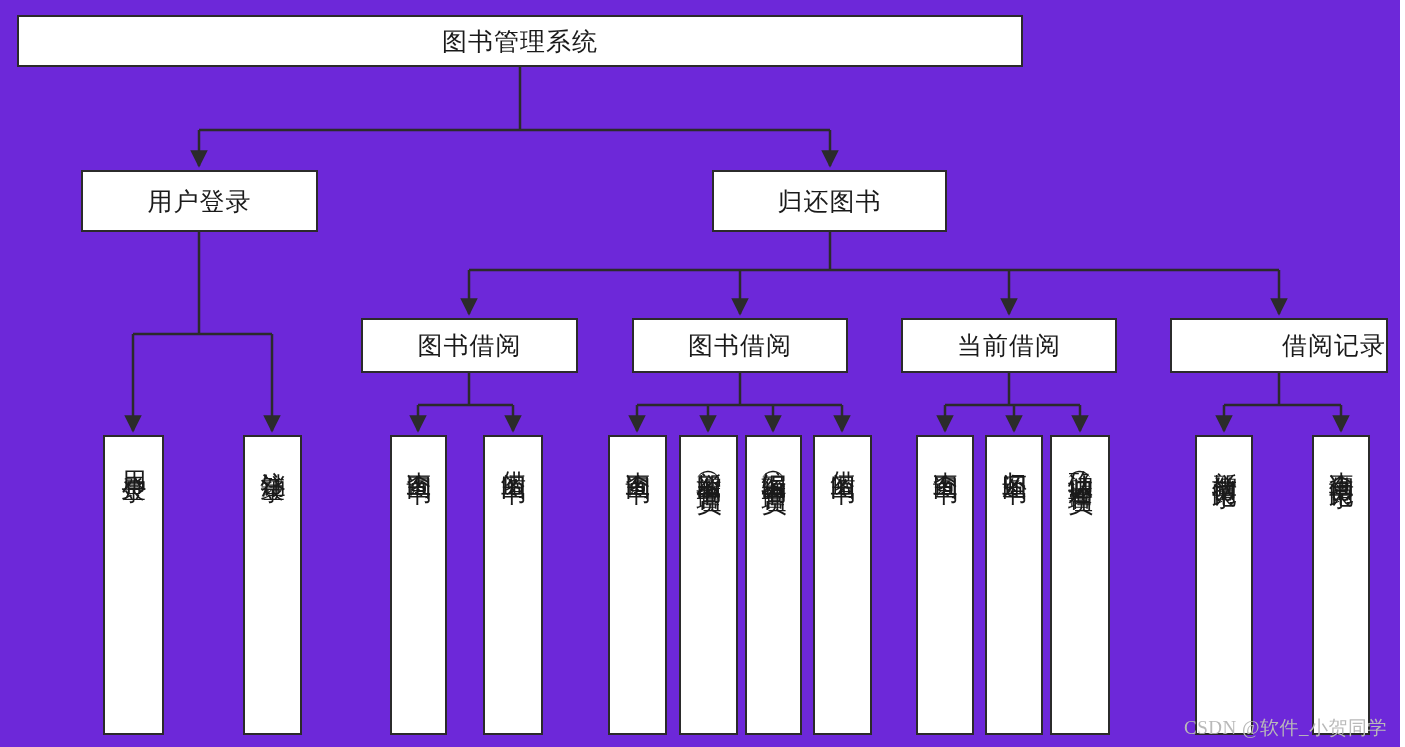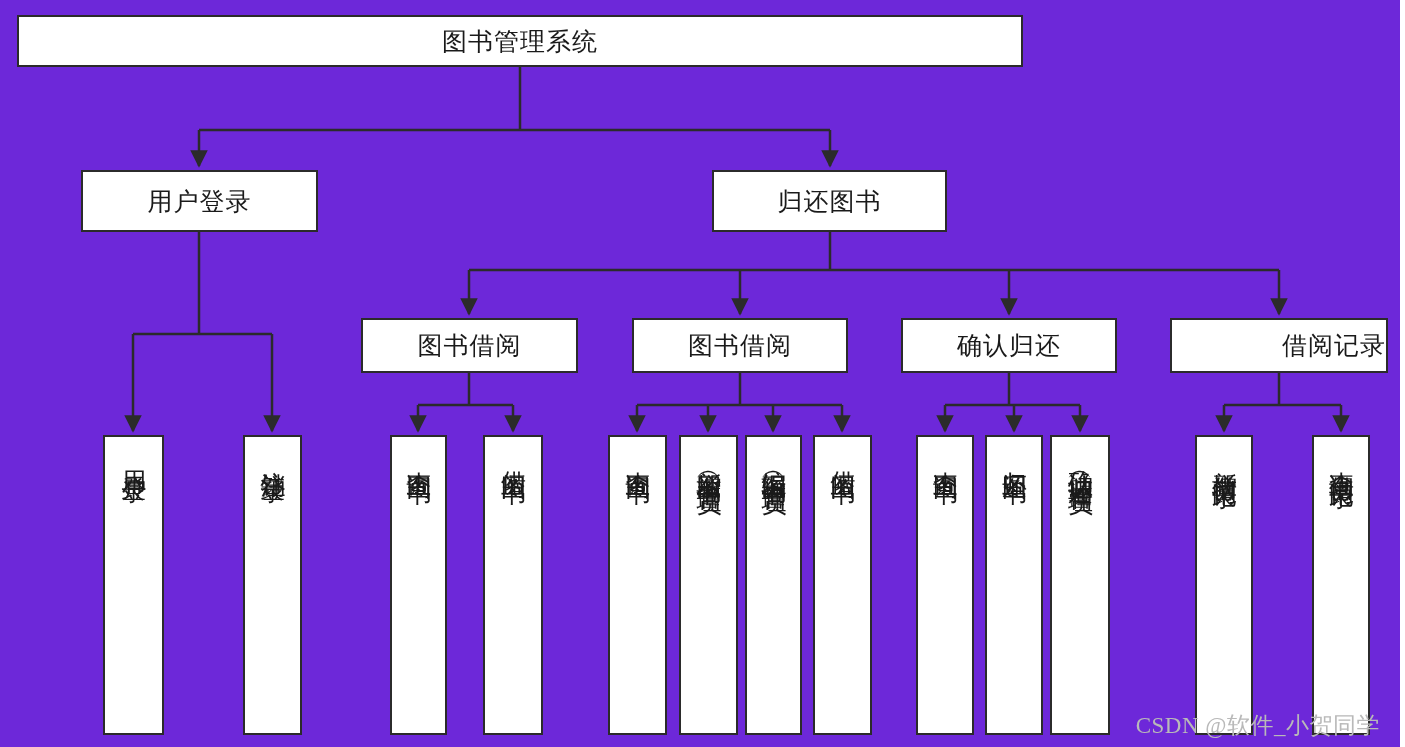--- a/index.html
+++ b/index.html
@@ -48,23 +48,23 @@
     writing-mode: vertical-rl;
     text-orientation: upright;
     font-size: 25px;
     line-height: 1.12;
     letter-spacing: 3px;
     white-space: nowrap;
     transform: rotate(0deg);
   }
   .watermark {
     position: absolute;
-    right: 20px;
+    right: 13px;
     bottom: 6px;
-    font-size: 23px;
+    font-size: 19px;
     color: #b9b9b9;
     letter-spacing: 0.5px;
     white-space: nowrap;
   }
 </style>
 </head>
 <body>
 
 <div id="diagram-root">
 
@@ -129,21 +129,21 @@
     <span>归还图书</span>
   </div>
 
   <div class="node horiz" style="left:361px; top:318px; width:217px; height:55px;">
     <span>图书借阅</span>
   </div>
   <div class="node horiz" style="left:632px; top:318px; width:216px; height:55px;">
     <span>图书借阅</span>
   </div>
   <div class="node horiz" style="left:901px; top:318px; width:216px; height:55px;">
-    <span>确认归还</span>
+    <span>当前借阅</span>
   </div>
   <div class="node horiz" style="left:1170px; top:318px; width:218px; height:55px;justify-content:flex-end;">
     <span>借阅记录</span>
   </div>
 
   <div class="node vert" style="left:103px; top:435px; width:61px; height:300px;">
     <span class="vlabel">用户登录</span>
   </div>
   <div class="node vert" style="left:243px; top:435px; width:59px; height:300px;">
     <span class="vlabel">注销登录</span>

